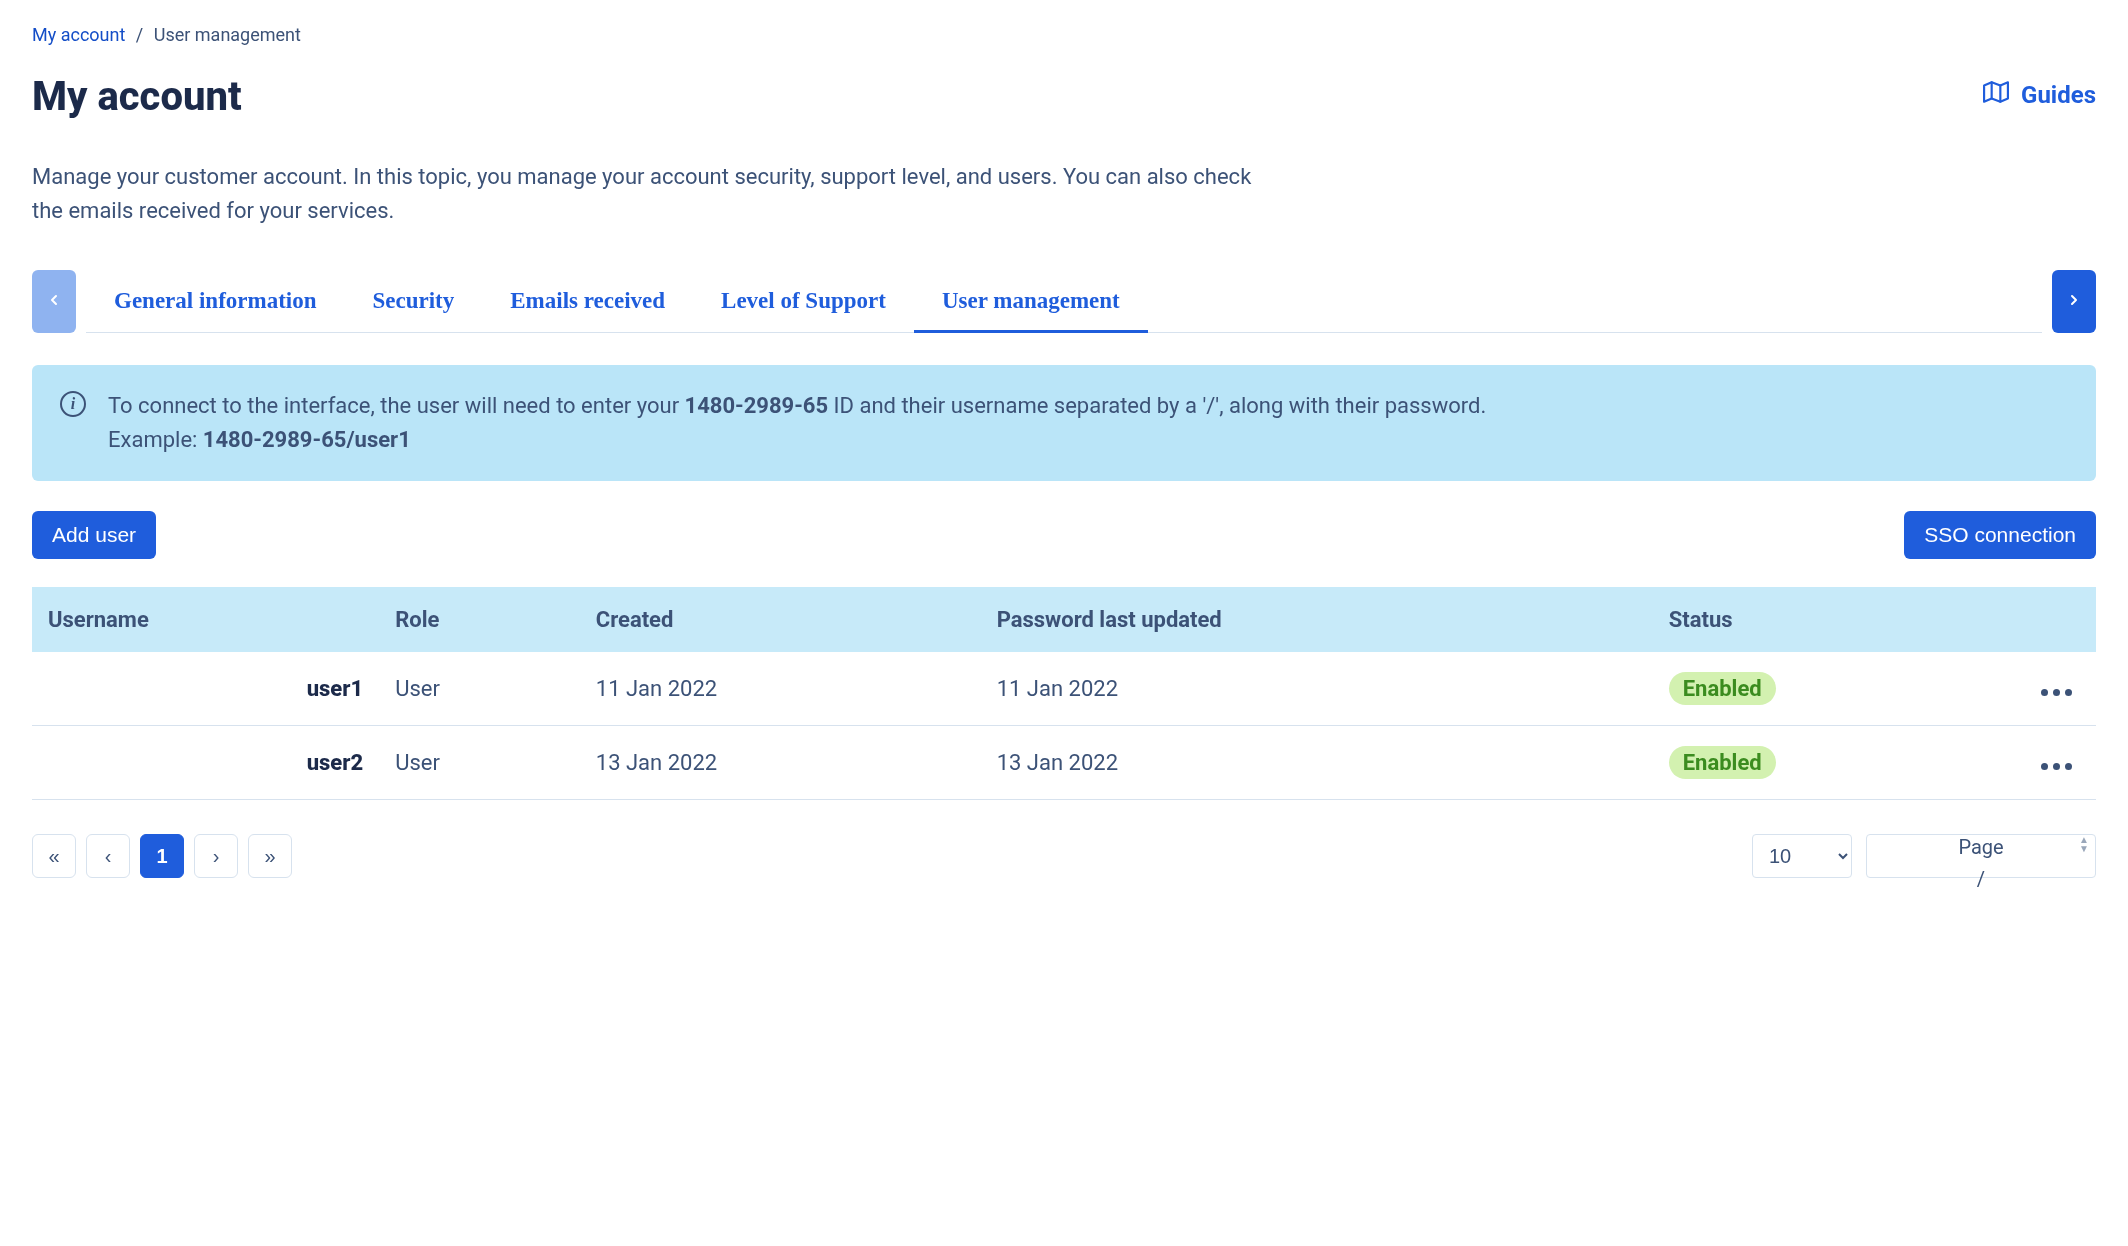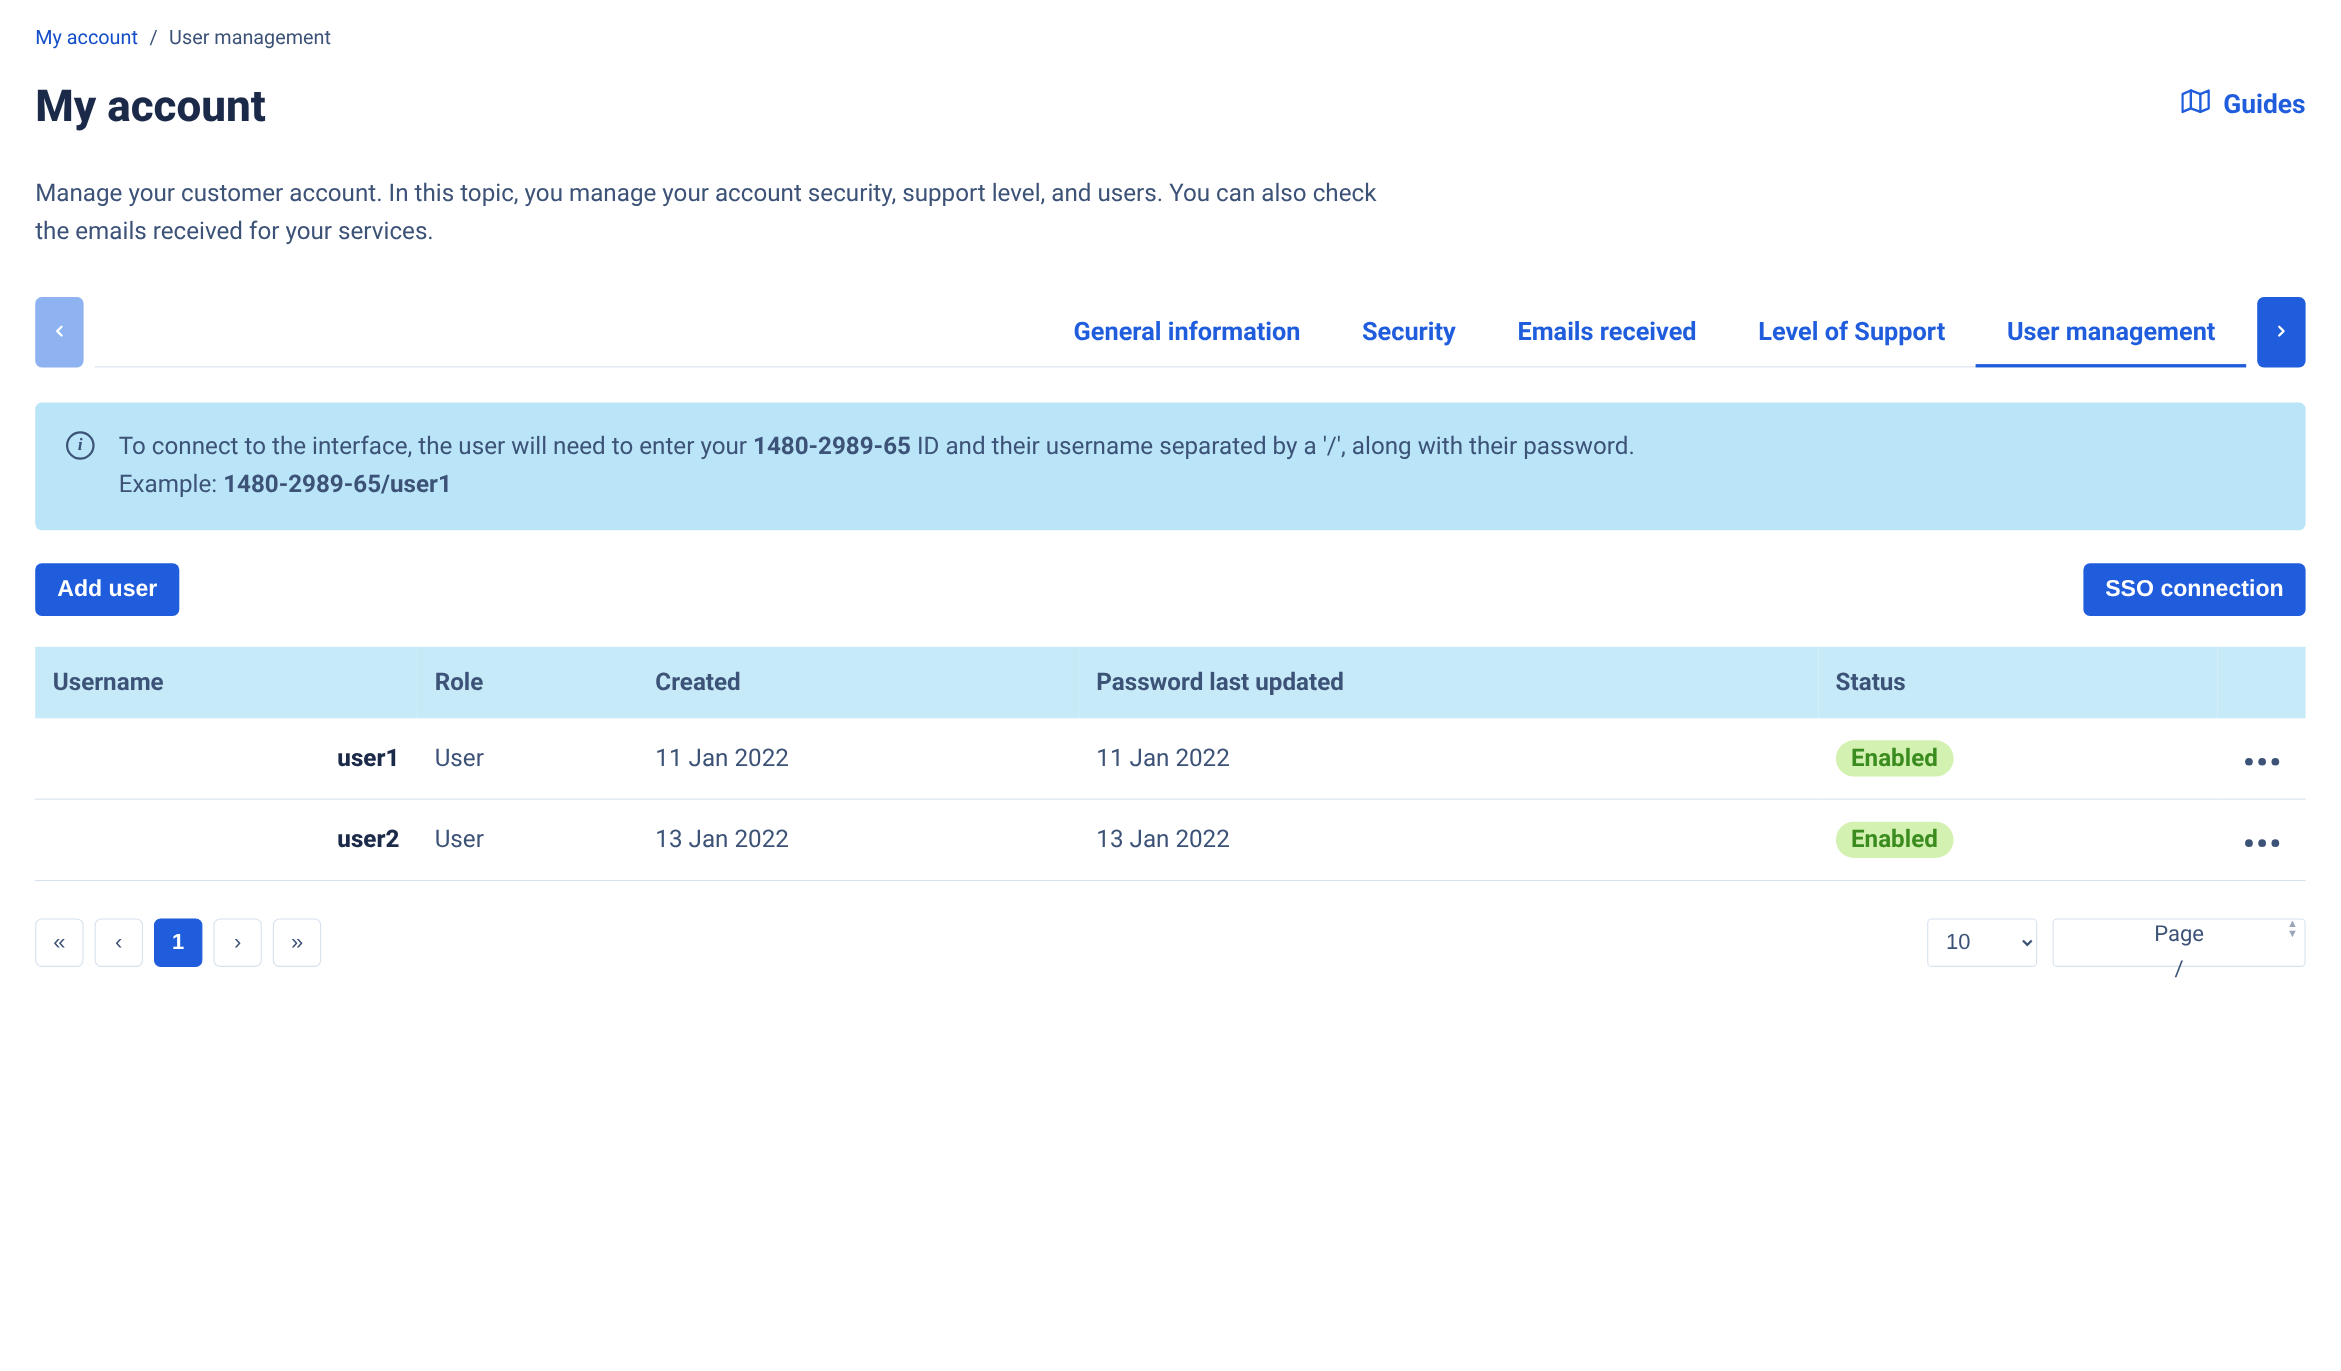--- a/index.html
+++ b/index.html
@@ -52,21 +52,22 @@
   .tabs-wrap { display: flex; align-items: stretch; gap: 10px; margin-bottom: 32px; }
   .tab-scroll-btn {
     width: 44px; border-radius: 6px; display:flex; align-items:center; justify-content:center;
     flex: 0 0 44px; cursor: pointer; border: none;
   }
   .tab-scroll-btn.left { background: #8fb3f0; color:#fff; }
   .tab-scroll-btn.right { background: var(--blue-bright); color:#fff; }
   .tab-scroll-btn svg { width:16px; height:16px; }
   .tabs {
     flex: 1; display: flex; border-bottom: 1px solid var(--border);
-    justify-content: flex-end;
+    justify-content: flex-start;
+    font-family: Liberation Serif, serif;
   }
   .tab {
     padding: 18px 28px 16px 28px; font-size: 23px; font-weight: 700;
     color: var(--blue-bright); cursor: pointer; white-space: nowrap;
     border-bottom: 3px solid transparent; margin-bottom:-1px;
   }
   .tab.active { border-bottom-color: var(--blue-bright); }
 
   
   .info-banner {
@@ -78,21 +79,21 @@
     display:flex; align-items:center; justify-content:center; flex:0 0 26px;
     font-style: italic; font-family: Georgia, serif; font-weight:700; font-size:16px;
     margin-top:2px;
   }
   .info-banner .msg { line-height:1.55; }
   .info-banner .bold { font-weight:700; }
 
   
   .action-row { display:flex; justify-content: space-between; margin-bottom: 28px; }
   .btn {
-    background: var(--blue-bright); color:#fff; font-weight:700; font-size:21px;
+    background: var(--blue-bright); color:#fff; font-weight:400; font-size:21px;
     border:none; border-radius:6px; padding: 12px 20px; cursor:pointer;
   }
 
   
   table { width:100%; border-collapse: collapse; }
   thead th {
     background: var(--lighter-blue); text-align:left; font-weight:700;
     color: var(--text); padding: 20px 16px; font-size:22px;
   }
   tbody td {

